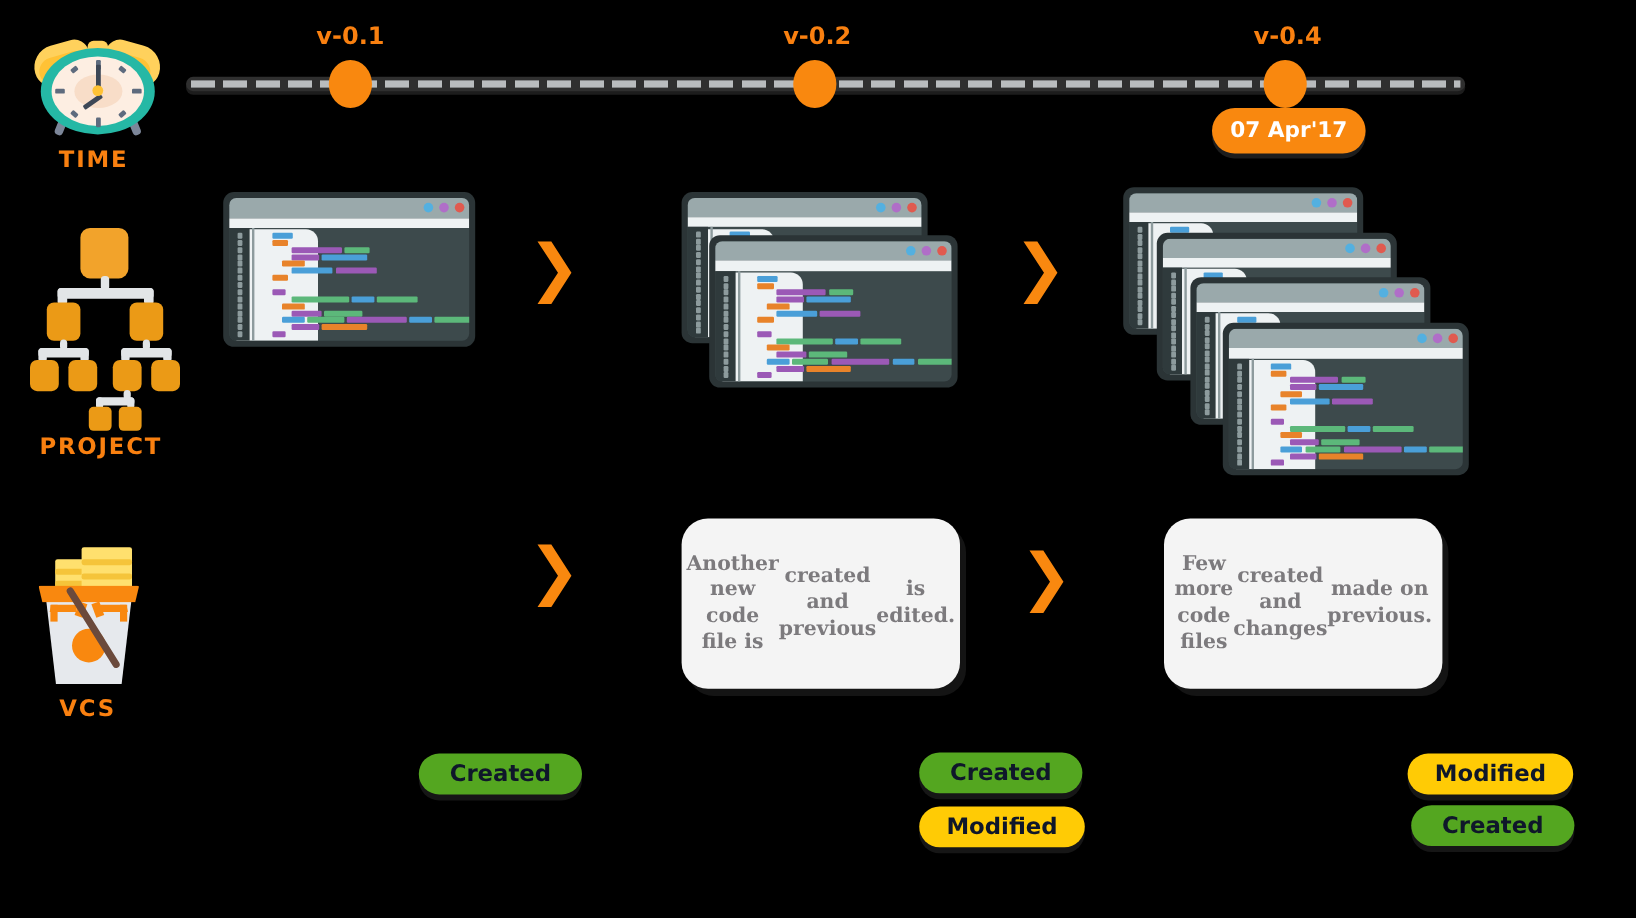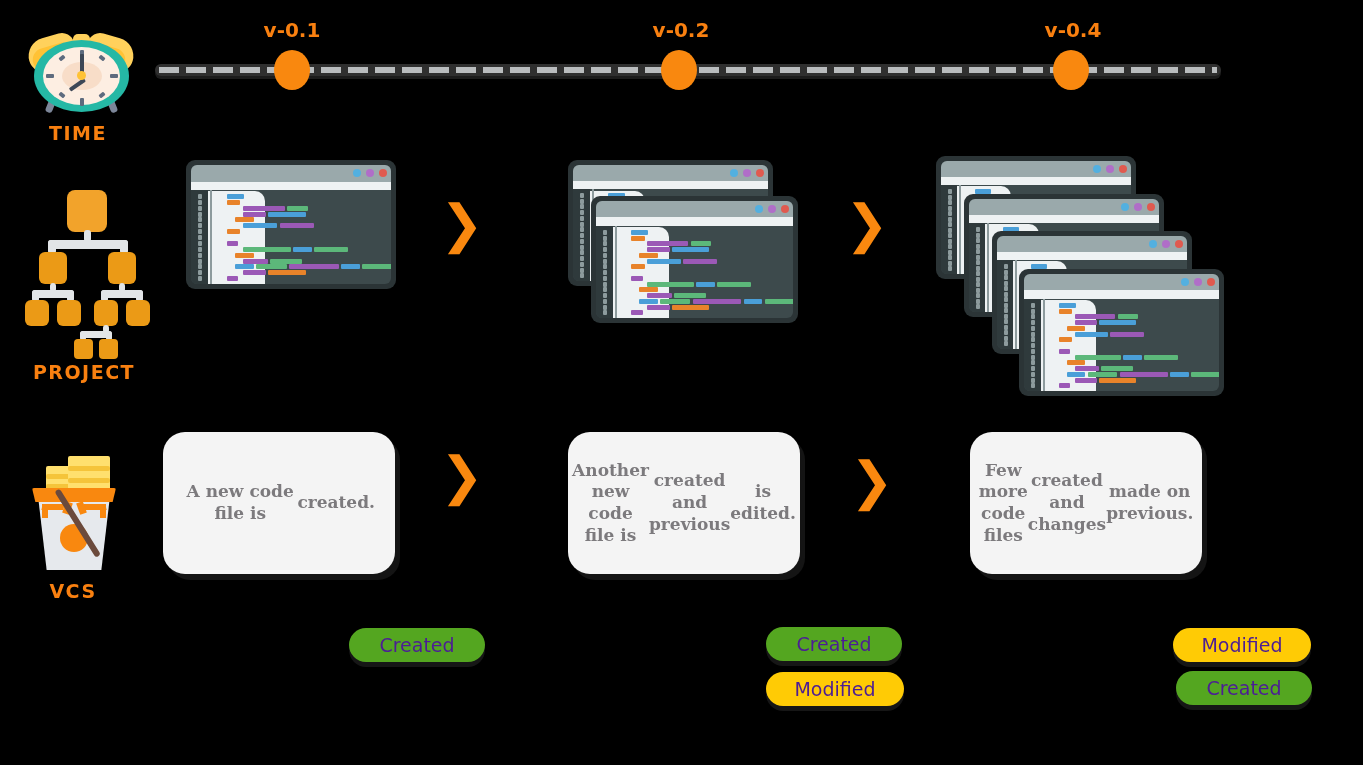--- a/index.html
+++ b/index.html
@@ -87,21 +87,21 @@
   .chev{position:absolute;color:#f9880f;font-weight:bold;font-size:52px;line-height:1;
         font-family:"DejaVu Sans",sans-serif;}
 
   
   .card{position:absolute;background:#f4f4f4;border-radius:22px;box-shadow:5px 6px 0 #141414;
         display:flex;align-items:center;justify-content:center;text-align:center;
         color:#7c7a7d;font-weight:bold;font-size:17px;line-height:1.28;padding:12px 20px;box-sizing:border-box;
         font-family:"DejaVu Serif","Liberation Serif",serif;}
 
   
-  .badge{position:absolute;height:34px;line-height:34px;border-radius:17px;color:#4c1d95;font-weight:normal;
+  .badge{position:absolute;height:34px;line-height:34px;border-radius:17px;color:#0f172a;font-weight:bold;
          font-size:19px;text-align:center;box-shadow:0 5px 0 #161616;
          font-family:"DejaVu Sans",sans-serif;}
   .badge.created{background:#54a620;}
   .badge.modified{background:#ffcb05;}
 </style>
 </head>
 <body>
 
 <div class="stage">
 
@@ -137,20 +137,21 @@
   </div>
 
   <div class="ver" style="left:232px;top:18px;">v-0.1</div>
   <div class="tl-node" style="left:274px;top:50px;"></div>
 
   <div class="ver" style="left:621px;top:18px;">v-0.2</div>
   <div class="tl-node" style="left:661px;top:50px;"></div>
 
   <div class="ver" style="left:1013px;top:18px;">v-0.4</div>
   <div class="tl-node" style="left:1053px;top:50px;"></div>
+  <div class="datechip" style="left:1010px;top:90px;width:128px;">07 Apr'17</div>
 
   <div class="abs tree-wrap">
     <div class="tn" style="left:45px;top:0;width:40px;height:42px;border-radius:8px;"></div>
     <div class="tc" style="left:62px;top:40px;width:7px;height:12px;"></div>
     <div class="tc" style="left:26px;top:50px;width:80px;height:9px;"></div>
     <div class="tc" style="left:26px;top:50px;width:8px;height:14px;"></div>
     <div class="tc" style="left:98px;top:50px;width:8px;height:14px;"></div>
     <div class="tn dk" style="left:17px;top:62px;width:28px;height:32px;"></div>
     <div class="tn dk" style="left:86px;top:62px;width:28px;height:32px;"></div>
     <div class="tc" style="left:28px;top:93px;width:6px;height:9px;"></div>
@@ -466,25 +467,20 @@
     <div class="box-fold" style="left:60px;top:56px;width:22px;height:6px;transform:skewX(12deg);"></div>
     <div class="box-fold" style="left:18px;top:56px;width:6px;height:14px;"></div>
     <div class="box-fold" style="left:76px;top:56px;width:6px;height:14px;"></div>
     <div class="box-fold" style="left:40px;top:54px;width:7px;height:12px;transform:rotate(20deg);"></div>
     <div class="box-fold" style="left:54px;top:54px;width:7px;height:12px;transform:rotate(-20deg);"></div>
     <div class="box-dot"></div>
     <div class="stick"></div>
   </div>
   <div class="row-label lbl-vcs">VCS</div>
 
-  <div class="card" style="left:163px;top:432px;width:232px;height:142px;">
-      <span>A new code file is</span>
-      <br>
-      <span>created.</span>
-    </div>
   <div class="card" style="left:970px;top:432px;width:232px;height:142px;">
       <span>Few more code files</span>
       <br>
       <span>created and changes</span>
       <br>
       <span>made on previous.</span>
     </div>
   <div class="card" style="left:568px;top:432px;width:232px;height:142px;">
       <span>Another new code file is</span>
       <br>

